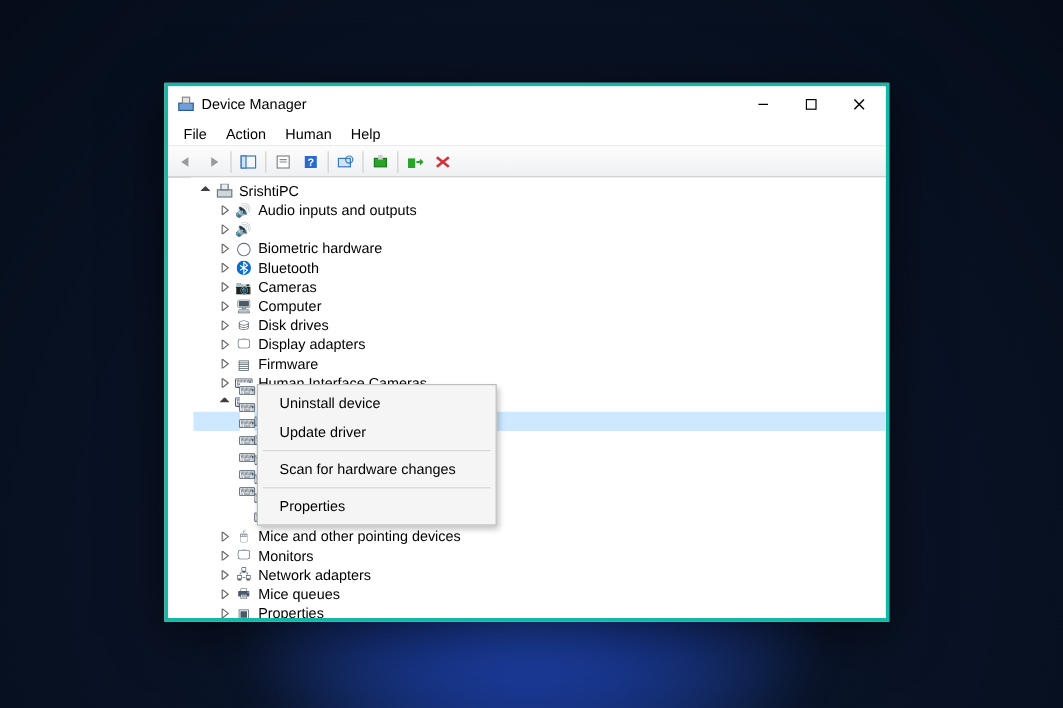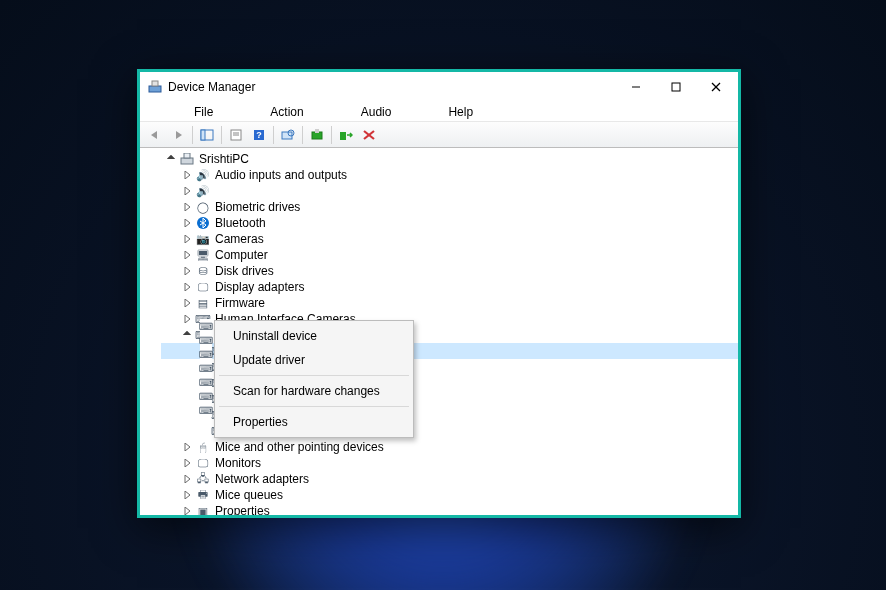--- a/index.html
+++ b/index.html
@@ -39,21 +39,21 @@
   .titlebar .title-text { flex: 1; font-size: 12px; color: #000; }
   .win-controls { display: flex; }
   .win-btn {
     width: 40px; height: 28px; display: flex; align-items: center; justify-content: center;
     cursor: pointer;
   }
   .menubar {
     height: 20px; display: flex; align-items: center; gap: 2px;
     padding: 0 6px; background: #fff; border-bottom: 1px solid #e8e8e8;
   }
-  .menu-item { padding: 2px 7px; cursor: pointer; font-size: 12px; margin-left: 41px; }
+  .menu-item { padding: 2px 7px; cursor: pointer; font-size: 12px; }
   .toolbar {
     height: 26px; display: flex; align-items: center; gap: 1px;
     padding: 2px 4px; background: linear-gradient(#fdfdfd, #eef0f2);
     border-bottom: 1px solid #bcbcbc;
   }
   .tool-btn {
     width: 22px; height: 20px; display: flex; align-items: center; justify-content: center;
     cursor: pointer; border: 1px solid transparent; border-radius: 2px;
   }
   .tool-sep { width: 1px; height: 18px; background: #cfcfcf; margin: 0 2px; }
@@ -146,21 +146,21 @@
             <line x1="1" y1="1" x2="9" y2="9" stroke="#000" stroke-width="1.2"></line>
             <line x1="9" y1="1" x2="1" y2="9" stroke="#000" stroke-width="1.2"></line>
           </svg>
       </div>
     </div>
   </div>
 
   <div class="menubar">
     <span class="menu-item">File</span>
     <span class="menu-item">Action</span>
-    <span class="menu-item">Audio</span>
+    <span class="menu-item">Human</span>
     <span class="menu-item">Help</span>
   </div>
 
   <div class="toolbar">
     <div class="tool-btn">
         <svg width="14" height="12">
           <path d="M9 2 L3 6 L9 10 Z" fill="#9a9a9a"></path>
         </svg>
       </div>
     <div class="tool-btn">
@@ -251,21 +251,21 @@
           </span>
           <span class="nicon" style="color: rgb(74, 90, 106);">🔊</span>
         </div>
         <div class="node indent-1">
           <span class="caret">
             <svg width="8" height="8">
               <path d="M2 0 L7 4 L2 8 Z" fill="none" stroke="#6a6a6a"></path>
             </svg>
           </span>
           <span class="nicon" style="color: rgb(74, 90, 106);">◯</span>
-          <span>Biometric drives</span>
+          <span>Biometric hardware</span>
         </div>
         <div class="node indent-1">
           <span class="caret">
             <svg width="8" height="8">
               <path d="M2 0 L7 4 L2 8 Z" fill="none" stroke="#6a6a6a"></path>
             </svg>
           </span>
           <span class="nicon">
             <svg width="12" height="12">
               <circle cx="6" cy="6" r="6" fill="#0a6ed1"></circle>

